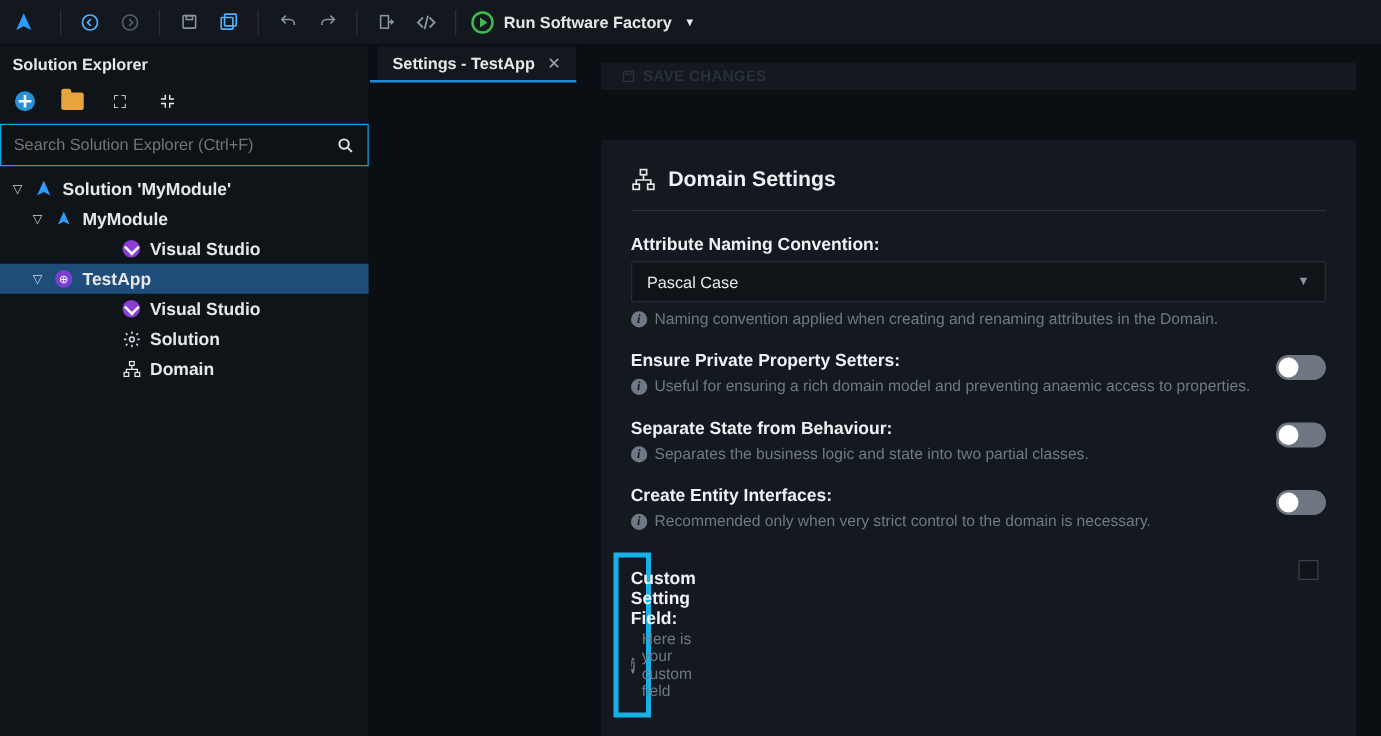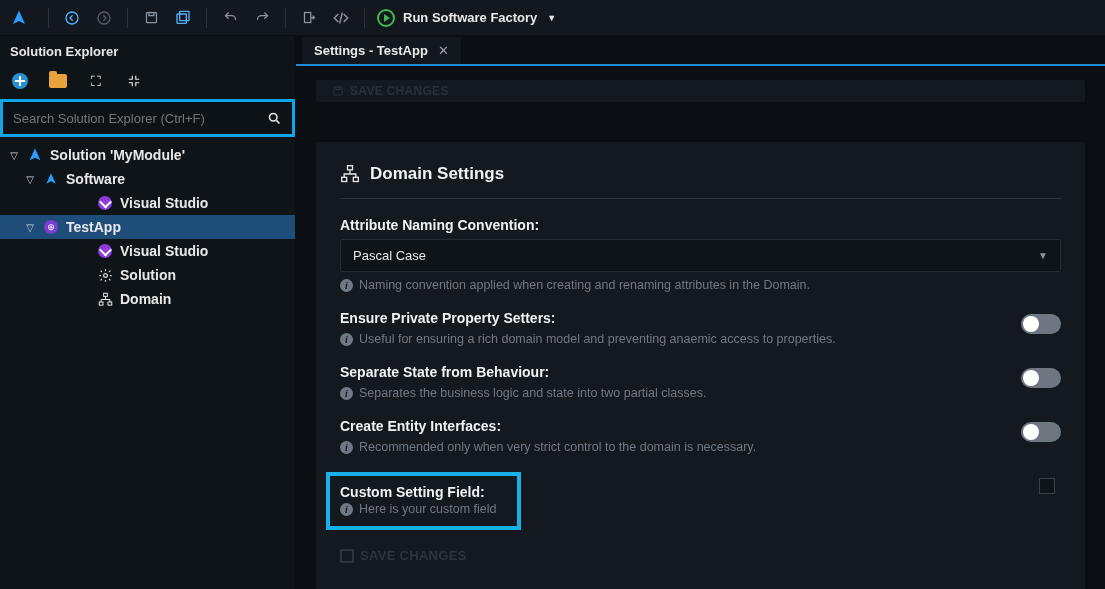--- a/index.html
+++ b/index.html
@@ -71,22 +71,22 @@
   .add-circle{
     width:16px;height:16px;border-radius:50%;background:#2891d6;position:relative;
   }
   .add-circle::before,.add-circle::after{content:"";position:absolute;background:#fff;}
   .add-circle::before{left:7px;top:3px;width:2px;height:10px;}
   .add-circle::after{top:7px;left:3px;height:2px;width:10px;}
   .folder-ic{width:18px;height:14px;background:#e8a33d;border-radius:2px;position:relative;}
   .folder-ic::before{content:"";position:absolute;top:-3px;left:0;width:8px;height:4px;background:#e8a33d;border-radius:2px 2px 0 0;}
   .expand-ic,.collapse-ic{font-size:14px;color:#e8e8e8;}
   .searchbar{
-    display:flex;align-items:flex-end;
-    background:#0d1217;border:3px solid #0ea5e9;
+    display:flex;align-items:flex-start;
+    background:#0d1217;border:1px solid #0ea5e9;
     margin:0;
   }
   .searchbar input{
     flex:1;background:transparent;border:none;outline:none;
     color:#a9b2bc;padding:8px 10px;font-size:13px;
   }
   .searchbar .sbtn{
     width:36px;height:32px;display:flex;align-items:center;justify-content:center;
     color:#e8e8e8;cursor:pointer;
   }
@@ -105,21 +105,21 @@
   .indent1{padding-left:24px;}
   .indent3{padding-left:96px;}
   .vs-ic{width:14px;height:14px;border-radius:50%;background:#8c3bd4;display:flex;align-items:center;justify-content:center;}
   .vs-ic::after{content:"";width:7px;height:7px;border:2px solid #fff;border-top:none;border-right:none;transform:rotate(-45deg) translate(1px,-1px);}
   .mod-ic{color:#2e9cff;}
   .gear-ic{color:#cfd6dd;}
   .dom-ic{color:#cfd6dd;}
   .app-ic{width:14px;height:14px;border-radius:50%;background:#7a3fd1;display:flex;align-items:center;justify-content:center;color:#fff;font-size:9px;}
 
   .content{
-    flex:1;background:#0b0f14;display:flex;flex-direction:column;overflow:hidden;
+    flex:1;background:#0b0f14;display:flex;flex-direction:row;overflow:hidden;
   }
   .tabbar{
     height:30px;display:flex;align-items:flex-end;background:#0b0f14;padding-left:6px;gap:2px;
     border-bottom:2px solid #1f8bd6;
   }
   .tab{
     background:#13181f;color:#e8e8e8;padding:6px 12px;font-size:13px;font-weight:600;
     display:flex;align-items:center;gap:10px;border-radius:2px 2px 0 0;
   }
   .tab .x{color:#9aa3ad;cursor:pointer;font-size:13px;font-weight:400;}
@@ -276,21 +276,21 @@
           </span>
         <span class="lbl">Solution 'MyModule'</span>
       </div>
       <div class="tree-row indent1">
         <span class="caret">▽</span>
         <span class="ic mod-ic">
             <svg width="14" height="14" viewBox="0 0 24 24">
               <path d="M12 2 L20 20 L12 16 L4 20 Z" fill="#2e9cff"></path>
             </svg>
           </span>
-        <span class="lbl">Software</span>
+        <span class="lbl">MyModule</span>
       </div>
       <div class="tree-row indent3">
         <span class="ic">
             <span class="vs-ic"></span>
           </span>
         <span class="lbl">Visual Studio</span>
       </div>
       <div class="tree-row indent1 selected">
         <span class="caret">▽</span>
         <span class="ic">

